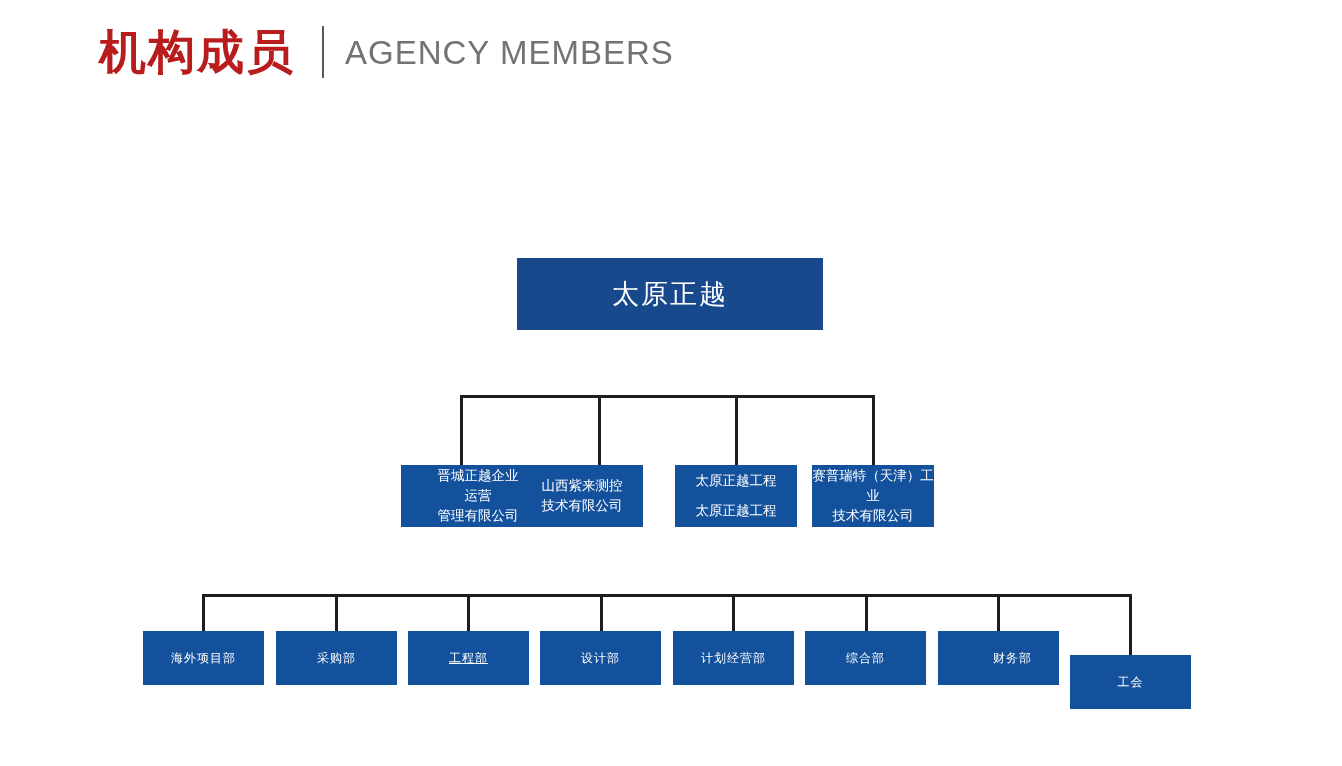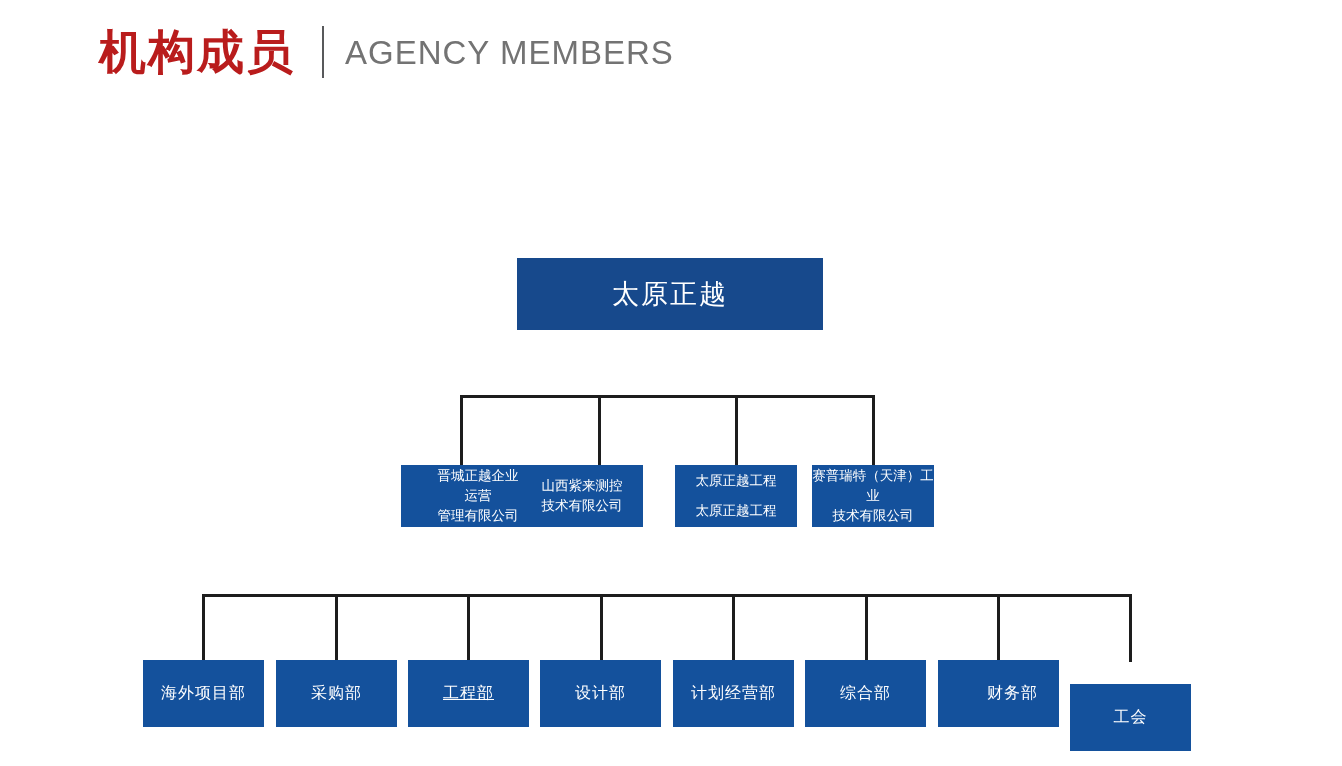--- a/index.html
+++ b/index.html
@@ -71,23 +71,23 @@
     letter-spacing: 2px;
   }
   .node-company {
     top: 465px;
     width: 122px; height: 62px;
     font-size: 13.5px;
     line-height: 20px;
     font-weight: 400;
   }
   .node-dept {
-    top: 660px;
-    width: 121px; height: 67px;
-    font-size: 16px;
+    top: 631px;
+    width: 121px; height: 54px;
+    font-size: 12px;
     font-weight: 400;
     letter-spacing: 1px;
   }
 
   
   .conn {
     position: absolute;
     background: var(--connector);
   }
   .conn-h { height: 3px; }

